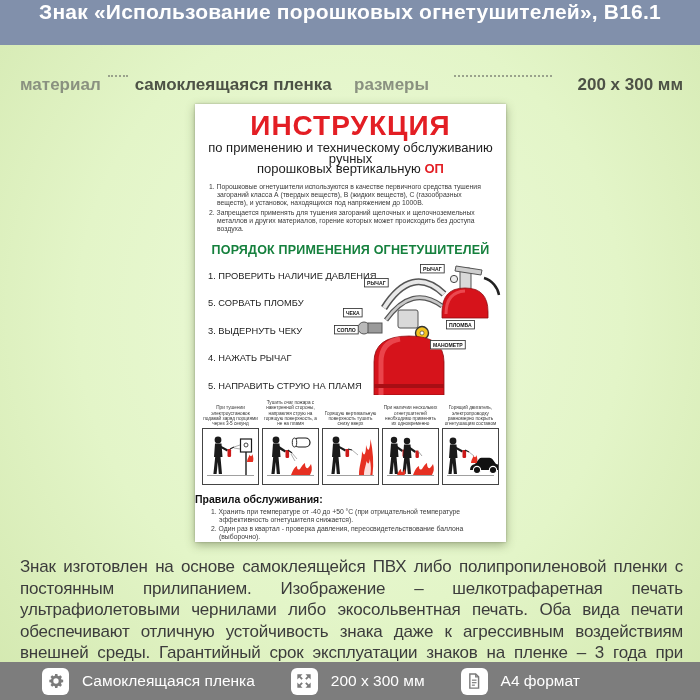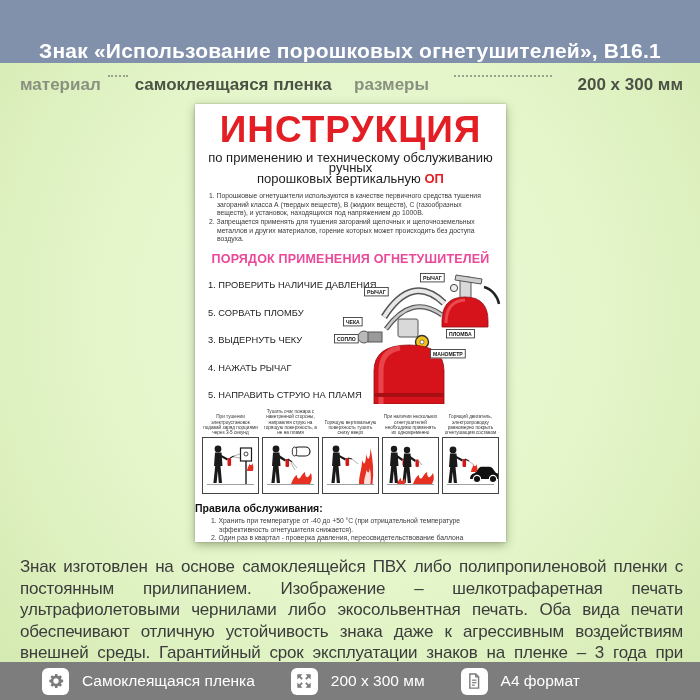--- a/index.html
+++ b/index.html
@@ -3,22 +3,22 @@
 <meta charset="utf-8">
 <style>
   html,body{margin:0;padding:0;}
   body{
     width:700px;height:700px;position:relative;overflow:hidden;
     font-family:"Liberation Sans", sans-serif;
     background:radial-gradient(ellipse at 50% 45%, #edfada 0%, #e3f5c8 55%, #d3e8af 100%);
   }
   
   .header{
-    position:absolute;top:0;left:0;right:0;height:63px;
-    background:#8190ab;display:flex;align-items:flex-end;justify-content:center;
+    position:absolute;top:0;left:0;right:0;height:45px;
+    background:#8190ab;display:flex;align-items:flex-start;justify-content:center;
   }
   .header .title{
     color:#ffffff;font-size:21px;font-weight:bold;letter-spacing:.2px;
   }
   
   .specs{
     position:absolute;top:73px;left:20px;right:17px;height:22px;
     display:flex;align-items:flex-end;
   }
   .spec{display:flex;align-items:flex-start;font-size:17px;font-weight:bold;}
@@ -26,26 +26,26 @@
   .spec-right{flex:1;margin-left:36px;gap:18px;}
   .spec .lbl{color:#8a9180;white-space:nowrap;}
   .spec .dots{flex:1;border-bottom:2px dotted #9aa28c;margin:0 7px 4px 7px;min-width:20px;}
   .spec .val{color:#4d5246;white-space:nowrap;}
   
   .poster{
     position:absolute;left:195px;top:104px;width:311px;height:438px;
     background:#ffffff;box-shadow:0 3px 9px rgba(70,85,45,.45), 0 0 2px rgba(0,0,0,.25);
     overflow:hidden;
   }
-  .p-title{margin-top:7px;text-align:center;color:#e31e24;font-size:37px;font-weight:bold;letter-spacing:1px;line-height:1.05;}
+  .p-title{margin-top:7px;text-align:center;color:#e31e24;font-size:28px;font-weight:bold;letter-spacing:1px;line-height:1.05;}
   .p-sub{text-align:center;font-size:13px;line-height:10.5px;margin-top:3px;color:#1d1d1d;}
   .p-sub .accent{color:#e31e24;font-weight:bold;}
   .p-notes{margin:8px 12px 0 14px;color:#3a3a3a;font-size:6.8px;line-height:8.3px;}
   .p-note{padding-left:8px;text-indent:-8px;margin-bottom:1px;}
-  .p-section{margin-top:9px;text-align:center;color:#ec4899;font-weight:bold;font-size:12.5px;letter-spacing:.2px;}
+  .p-section{margin-top:9px;text-align:center;color:#15803d;font-weight:bold;font-size:12.5px;letter-spacing:.2px;}
   .p-cols{position:relative;height:133px;margin-top:5px;}
   .p-steps{position:absolute;left:13px;top:9px;width:142px;}
   .p-step{font-size:9.3px;color:#222;margin-bottom:17.5px;white-space:nowrap;}
   .p-illu{position:absolute;right:2px;top:0;width:170px;height:133px;}
   .p-illu svg{position:absolute;left:0;top:0;}
   .p-label{
     position:absolute;background:#fff;border:1px solid #333;color:#111;
     font-size:6px;font-weight:bold;line-height:1;padding:1.5px 2.5px;
     transform:scale(.85);transform-origin:left top;white-space:nowrap;
   }

